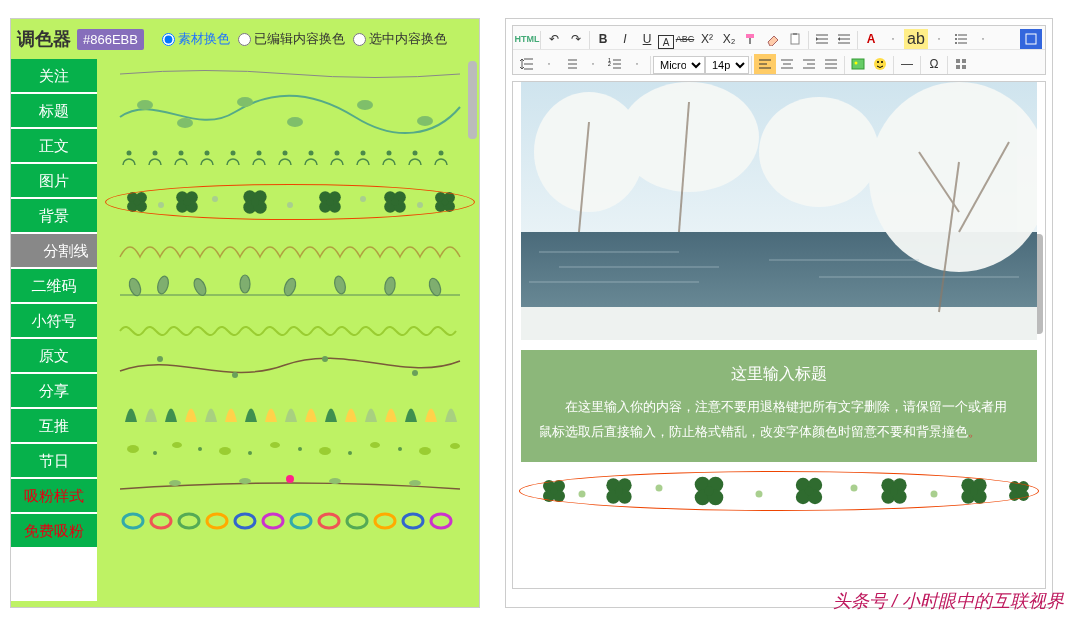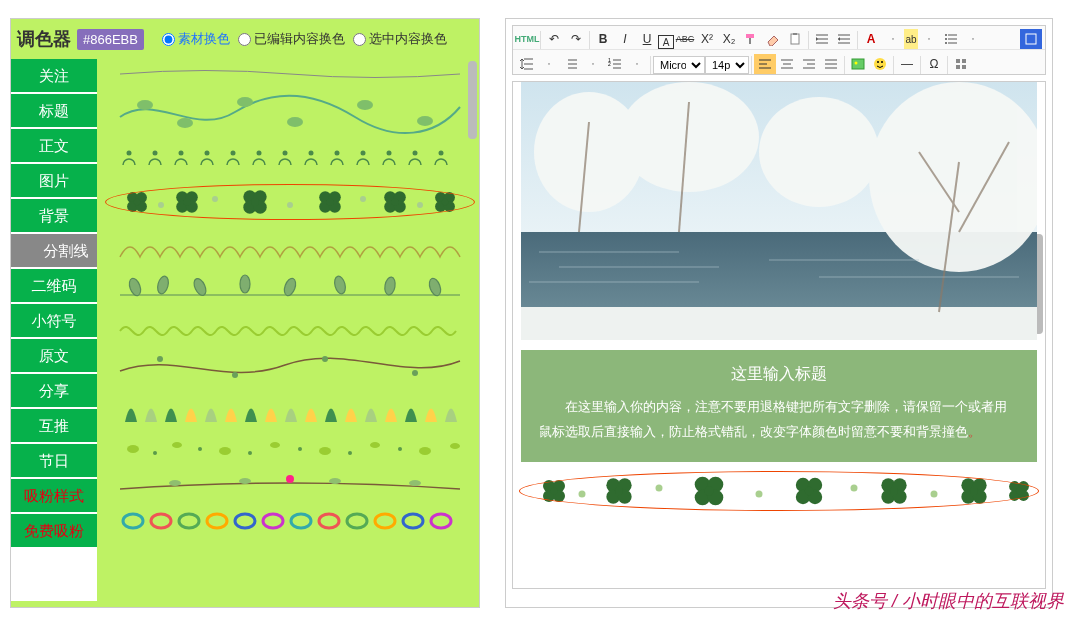--- a/index.html
+++ b/index.html
@@ -348,21 +348,21 @@
         </div>
       <div class="tb-btn">
           <svg width="14" height="14">
             <path d="M1 3h12M1 7h12M1 11h12" stroke="#555"></path>
             <path d="M3 5l-2 2 2 2z" fill="#555"></path>
           </svg>
         </div>
       <div class="tb-sep"></div>
       <div class="tb-btn" style="color:#c00;font-weight:bold">A</div>
       <div class="tb-btn" style="font-size:3px">▾</div>
-      <div class="tb-btn" style="background:#fe8;width:14px;font-size:10px">ab</div>
+      <div class="tb-btn" style="background:#fe8;width:24px;font-size:16px">ab</div>
       <div class="tb-btn" style="font-size:3px">▾</div>
       <div class="tb-btn">
           <svg width="14" height="14">
             <path d="M4 3h9M4 7h9M4 11h9" stroke="#555"></path>
             <circle cx="2" cy="3" r="1" fill="#555"></circle>
             <circle cx="2" cy="7" r="1" fill="#555"></circle>
             <circle cx="2" cy="11" r="1" fill="#555"></circle>
           </svg>
         </div>
       <div class="tb-btn" style="font-size:3px">▾</div>

